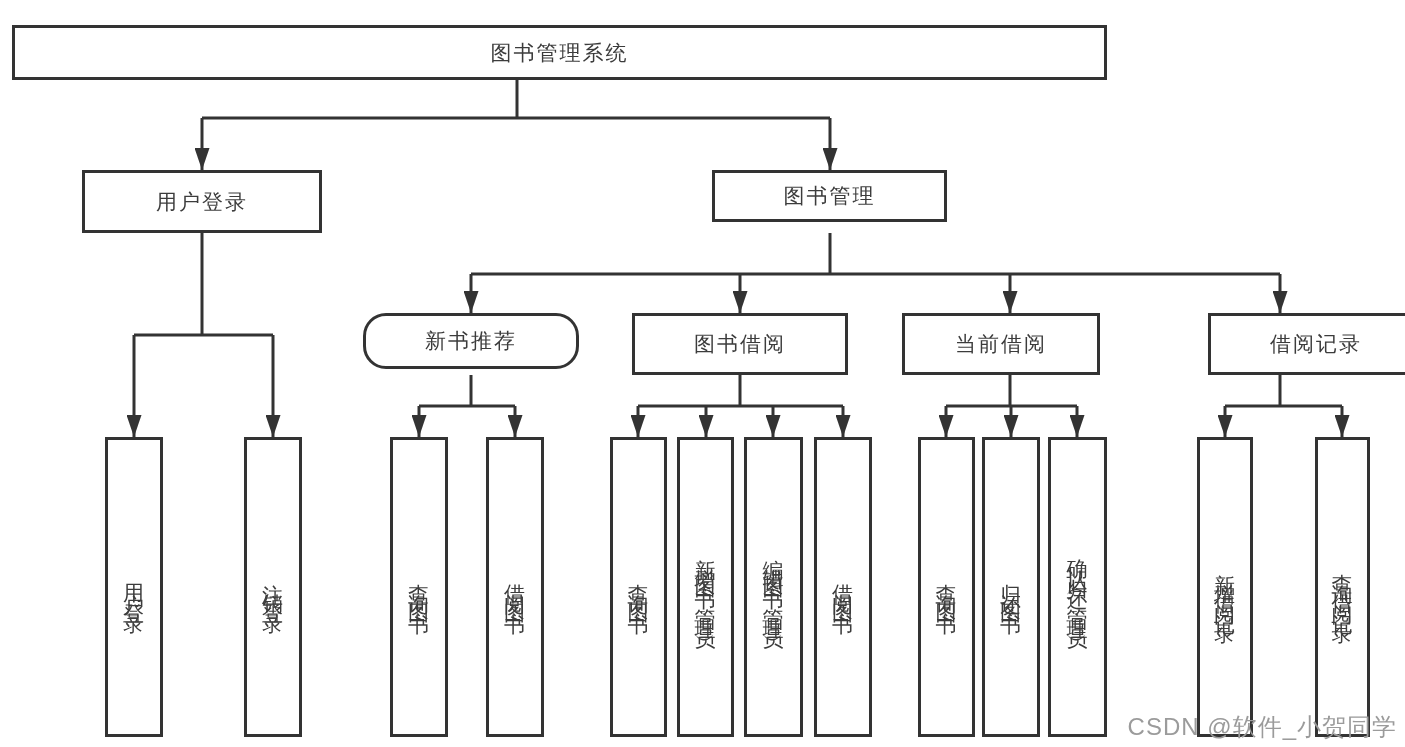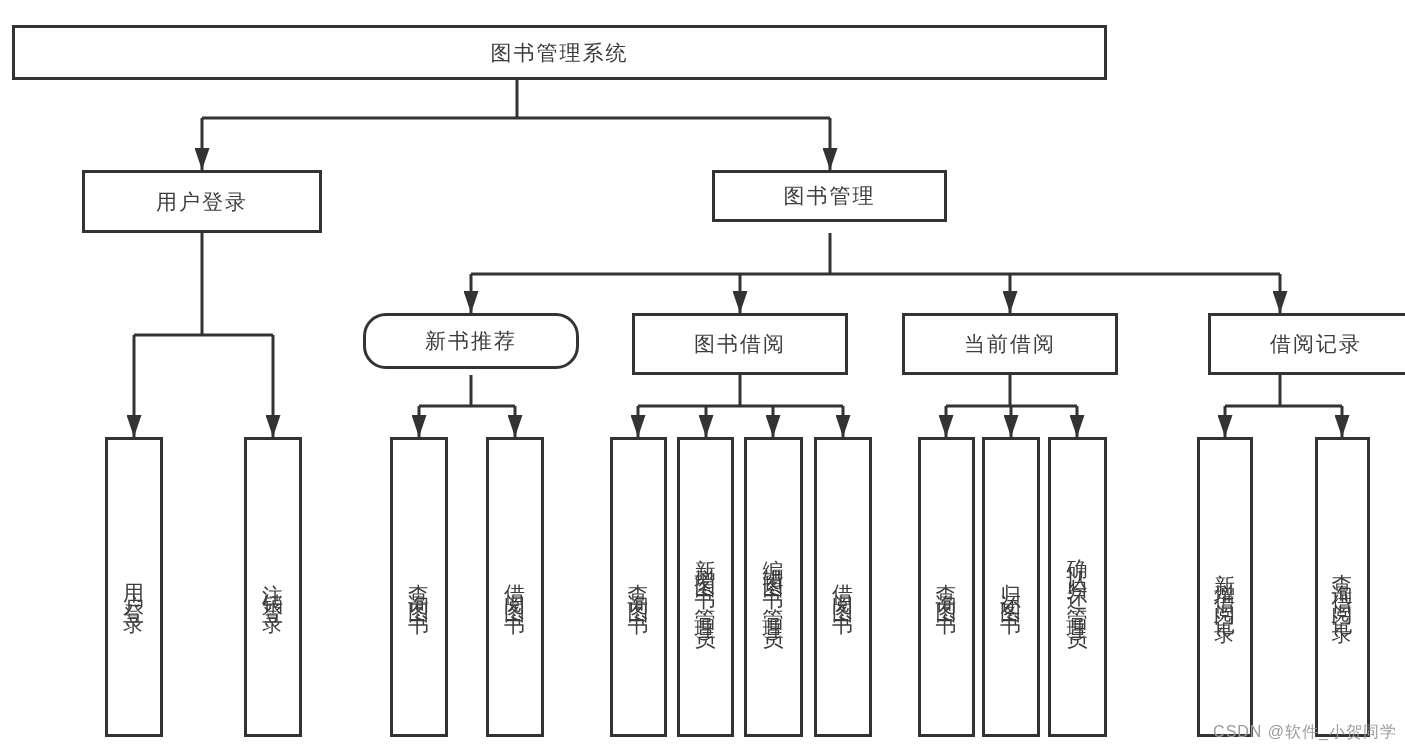--- a/index.html
+++ b/index.html
@@ -14,21 +14,21 @@
     display:flex;align-items:center;justify-content:center;
     color:#3c3c3c;font-size:21px;letter-spacing:2px;white-space:nowrap;
   }
   .leaf{letter-spacing:0;}
   .leaf .vtext{
     writing-mode:vertical-rl;text-orientation:mixed;
     letter-spacing:10px;line-height:1;white-space:normal;
   }
   .watermark{
     position:absolute;right:8px;bottom:4px;z-index:3;
-    color:#9b9b9b;font-size:16px;letter-spacing:1px;white-space:nowrap;
+    color:#9b9b9b;font-size:24px;letter-spacing:1px;white-space:nowrap;
   }
 </style>
 </head>
 <body>
 
 <div class="canvas">
 
   <svg class="connectors" width="1405" height="747" viewBox="0 0 1405 747">
     <defs>
       <marker id="arrow" viewBox="0 0 22 15" refX="22" refY="7.5" markerWidth="22" markerHeight="15" markerUnits="userSpaceOnUse" orient="auto">
@@ -79,21 +79,21 @@
     </g>
   </svg>
 
   <div class="node" style="left:12px;top:13px;width:1095px;height:55px;margin-top:12px;">图书管理系统</div>
 
   <div class="node" style="left:82px;top:170px;width:240px;height:63px;">用户登录</div>
   <div class="node" style="left:712px;top:170px;width:235px;height:52px;">图书管理</div>
 
   <div class="node" style="left:363px;top:313px;width:216px;height:56px;border-radius:23px;">新书推荐</div>
   <div class="node" style="left:632px;top:313px;width:216px;height:62px;">图书借阅</div>
-  <div class="node" style="left:902px;top:313px;width:216px;height:62px;">当前借阅</div>
+  <div class="node" style="left:902px;top:313px;width:198px;height:62px;">当前借阅</div>
   <div class="node" style="left:1172px;top:313px;width:216px;height:62px;margin-left:36px;">借阅记录</div>
 
   <div class="node leaf" style="left:105px;top:437px;width:58px;height:300px;">
     <span class="vtext">用户登录</span>
   </div>
   <div class="node leaf" style="left:244px;top:437px;width:58px;height:300px;">
     <span class="vtext">注销登录</span>
   </div>
 
   <div class="node leaf" style="left:390px;top:437px;width:58px;height:300px;">

